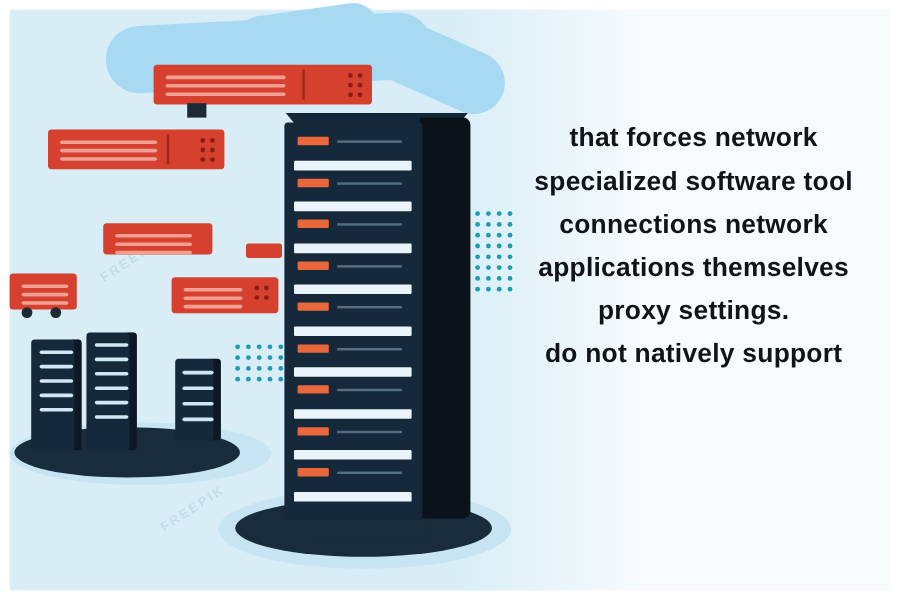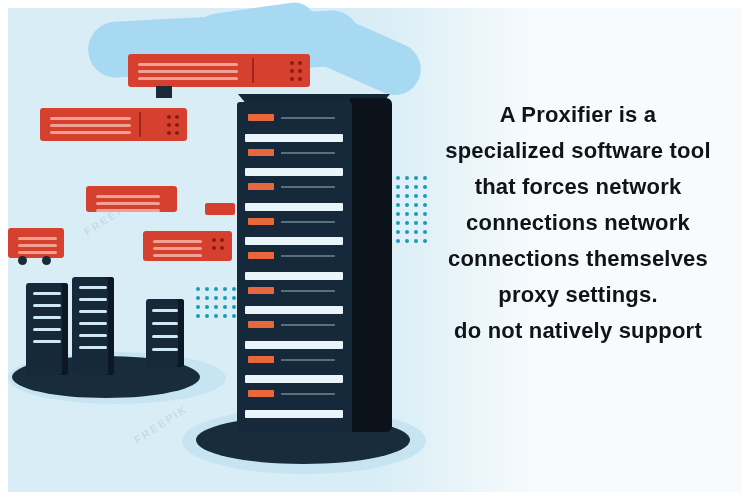--- a/index.html
+++ b/index.html
@@ -254,22 +254,21 @@
         <div class="slot"></div>
         <div class="slot"></div>
         <div class="slot"></div>
         <div class="slot"></div>
         <div class="slot"></div>
         <div class="slot"></div>
       </div>
   </div>
 
   <div class="abs desc">
-    <div>A Proxifier is a</div>
+    <div>that forces network</div>
     <div>specialized software tool</div>
-    <div>that forces network</div>
     <div>connections network</div>
-    <div>connections themselves</div>
+    <div>applications themselves</div>
     <div>proxy settings.</div>
     <div>do not natively support</div>
   </div>
 
 </div>
 
 </body></html>

